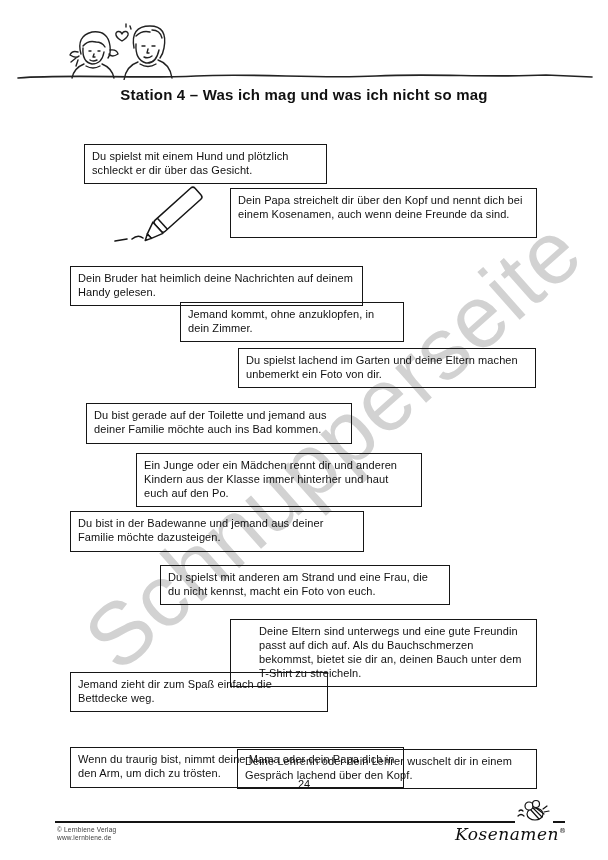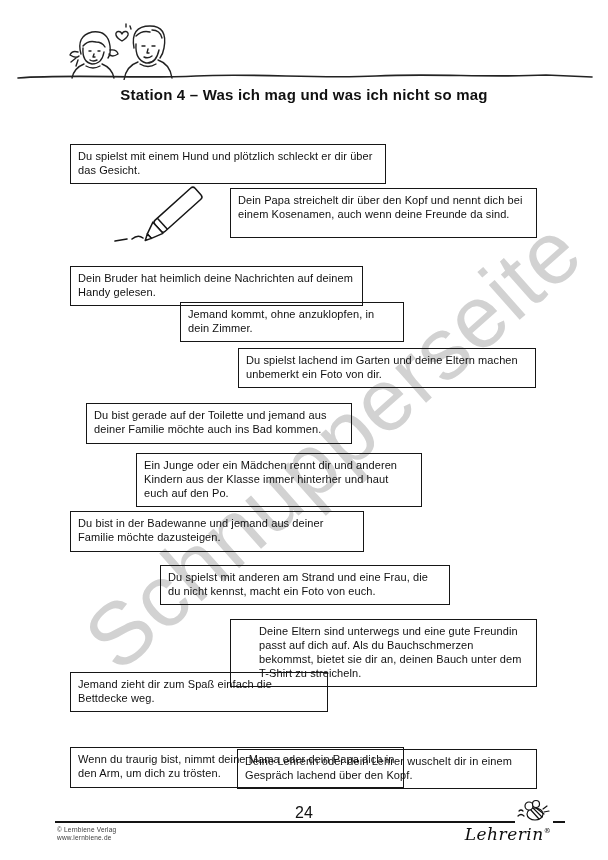--- a/index.html
+++ b/index.html
@@ -22,21 +22,21 @@
   .title {
     position:absolute; left:0; right:0; top:86px; z-index:2;
     text-align:center; font-size:15px; font-weight:bold; letter-spacing:0.2px;
   }
   
   .card {
     position:absolute; z-index:2; background:transparent;
     border:1.5px solid #161616; padding:5px 7px;
     font-size:11px; line-height:1.27; letter-spacing:0.1px; color:#101010;
   }
-  .c1  { left:70px;  top:144px; width:316px; min-height:39px; }
+  .c1  { left:84px;  top:144px; width:243px; min-height:39px; }
   .c2  { left:230px; top:188px; width:307px; min-height:50px; }
   .c3  { left:70px;  top:266px; width:293px; min-height:38px; }
   .c4  { left:180px; top:302px; width:224px; min-height:37px; }
   .c5  { left:238px; top:348px; width:298px; min-height:39px; }
   .c6  { left:70px;  top:403px; width:266px; min-height:41px;margin-left:16px; }
   .c7  { left:136px; top:453px; width:286px; min-height:43px; }
   .c8  { left:70px;  top:511px; width:294px; min-height:41px; }
   .c9  { left:160px; top:565px; width:290px; min-height:40px; }
   .c10 { left:230px; top:619px; width:307px; min-height:51px;padding-left:28px; }
   .c11 { left:70px;  top:672px; width:258px; min-height:31px; }
@@ -46,22 +46,22 @@
   .pen { position:absolute; left:108px; top:182px; z-index:2; }
   
   .foot-rule  { position:absolute; left:55px;  top:821px; width:460px; height:2px; background:#141414; z-index:2; }
   .foot-rule2 { position:absolute; left:553px; top:821px; width:12px;  height:2px; background:#141414; z-index:2; }
   .bee { position:absolute; left:514px; top:799px; z-index:2; }
   .imprint {
     position:absolute; left:57px; top:826px; z-index:2;
     font-size:6.5px; line-height:1.25; color:#3a3a3a; letter-spacing:0.2px;
   }
   .page-number {
-    position:absolute; left:0; right:0; top:804px; z-index:2;
-    text-align:center; font-size:16px; color:#111;
+    position:absolute; left:0; right:0; top:778px; z-index:2;
+    text-align:center; font-size:11px; color:#111;
   }
   .logo {
     position:absolute; left:455px; top:824px; width:106px; z-index:2;
     text-align:center; font-family:"DejaVu Serif", serif; font-style:italic;
     font-size:17px; color:#0d0d0d; letter-spacing:0.5px;
   }
   .logo sup { font-size:7px; font-style:normal; }
 </style>
 </head>
 <body>
@@ -138,15 +138,15 @@
     </g>
   </svg>
 
   <div class="imprint">
     <div>© Lernbiene Verlag</div>
     <div>www.lernbiene.de</div>
   </div>
 
   <div class="page-number">24</div>
 
-  <div class="logo"><span>Lehrerin</span><sup>®</sup></div>
+  <div class="logo"><span>Kosenamen</span><sup>®</sup></div>
 
 </div>
 
 </body></html>

